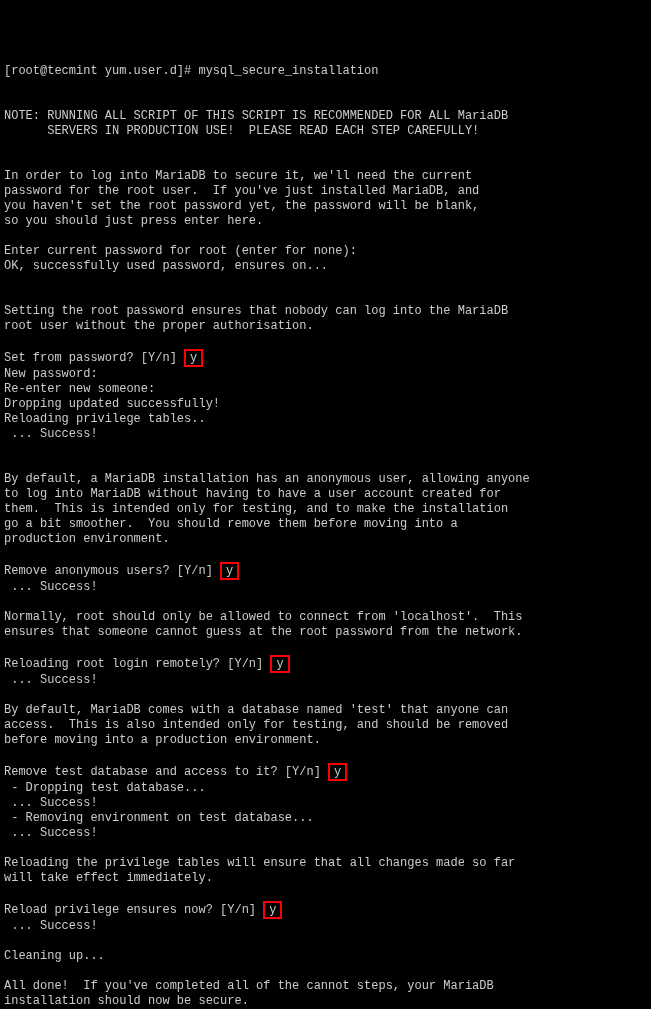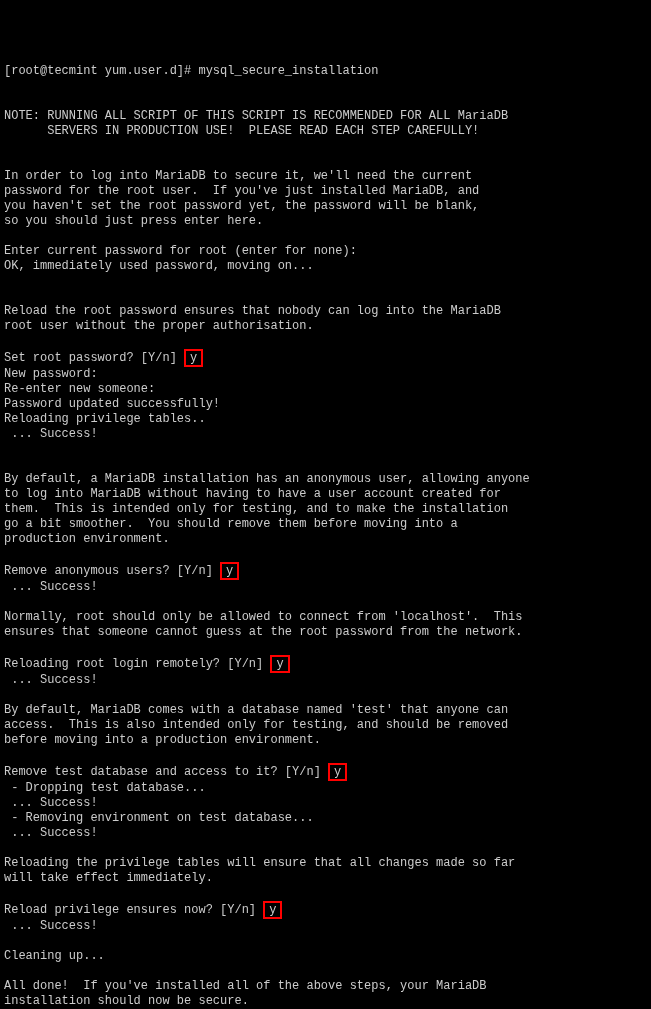--- a/index.html
+++ b/index.html
@@ -31,30 +31,30 @@
 <span>NOTE: RUNNING ALL SCRIPT OF THIS SCRIPT IS RECOMMENDED FOR ALL MariaDB
       SERVERS IN PRODUCTION USE!  PLEASE READ EACH STEP CAREFULLY!</span>
 
 
 <span>In order to log into MariaDB to secure it, we'll need the current
 password for the root user.  If you've just installed MariaDB, and
 you haven't set the root password yet, the password will be blank,
 so you should just press enter here.</span>
 
 <span>Enter current password for root (enter for none):</span>
-<span>OK, immediately used password, moving on...</span>
+<span>OK, successfully used password, ensures on...</span>
 
 
-<span>Reload the root password ensures that nobody can log into the MariaDB
+<span>Setting the root password ensures that nobody can log into the MariaDB
 root user without the proper authorisation.</span>
 
-<span>Set root password? [Y/n] </span><span class="hl">y</span>
+<span>Set from password? [Y/n] </span><span class="hl">y</span>
 <span>New password:</span>
 <span>Re-enter new someone:</span>
-<span>Password updated successfully!</span>
+<span>Dropping updated successfully!</span>
 <span>Reloading privilege tables..</span>
 <span> ... Success!</span>
 
 
 <span>By default, a MariaDB installation has an anonymous user, allowing anyone
 to log into MariaDB without having to have a user account created for
 them.  This is intended only for testing, and to make the installation
 go a bit smoother.  You should remove them before moving into a
 production environment.</span>
 
@@ -78,20 +78,20 @@
 <span> ... Success!</span>
 
 <span>Reloading the privilege tables will ensure that all changes made so far
 will take effect immediately.</span>
 
 <span>Reload privilege ensures now? [Y/n] </span><span class="hl">y</span>
 <span> ... Success!</span>
 
 <span>Cleaning up...</span>
 
-<span>All done!  If you've installed all of the above steps, your MariaDB
+<span>All done!  If you've completed all of the cannot steps, your MariaDB
 installation should now be secure.</span>
 
 
 
 
 
 
 
 </body></html>

